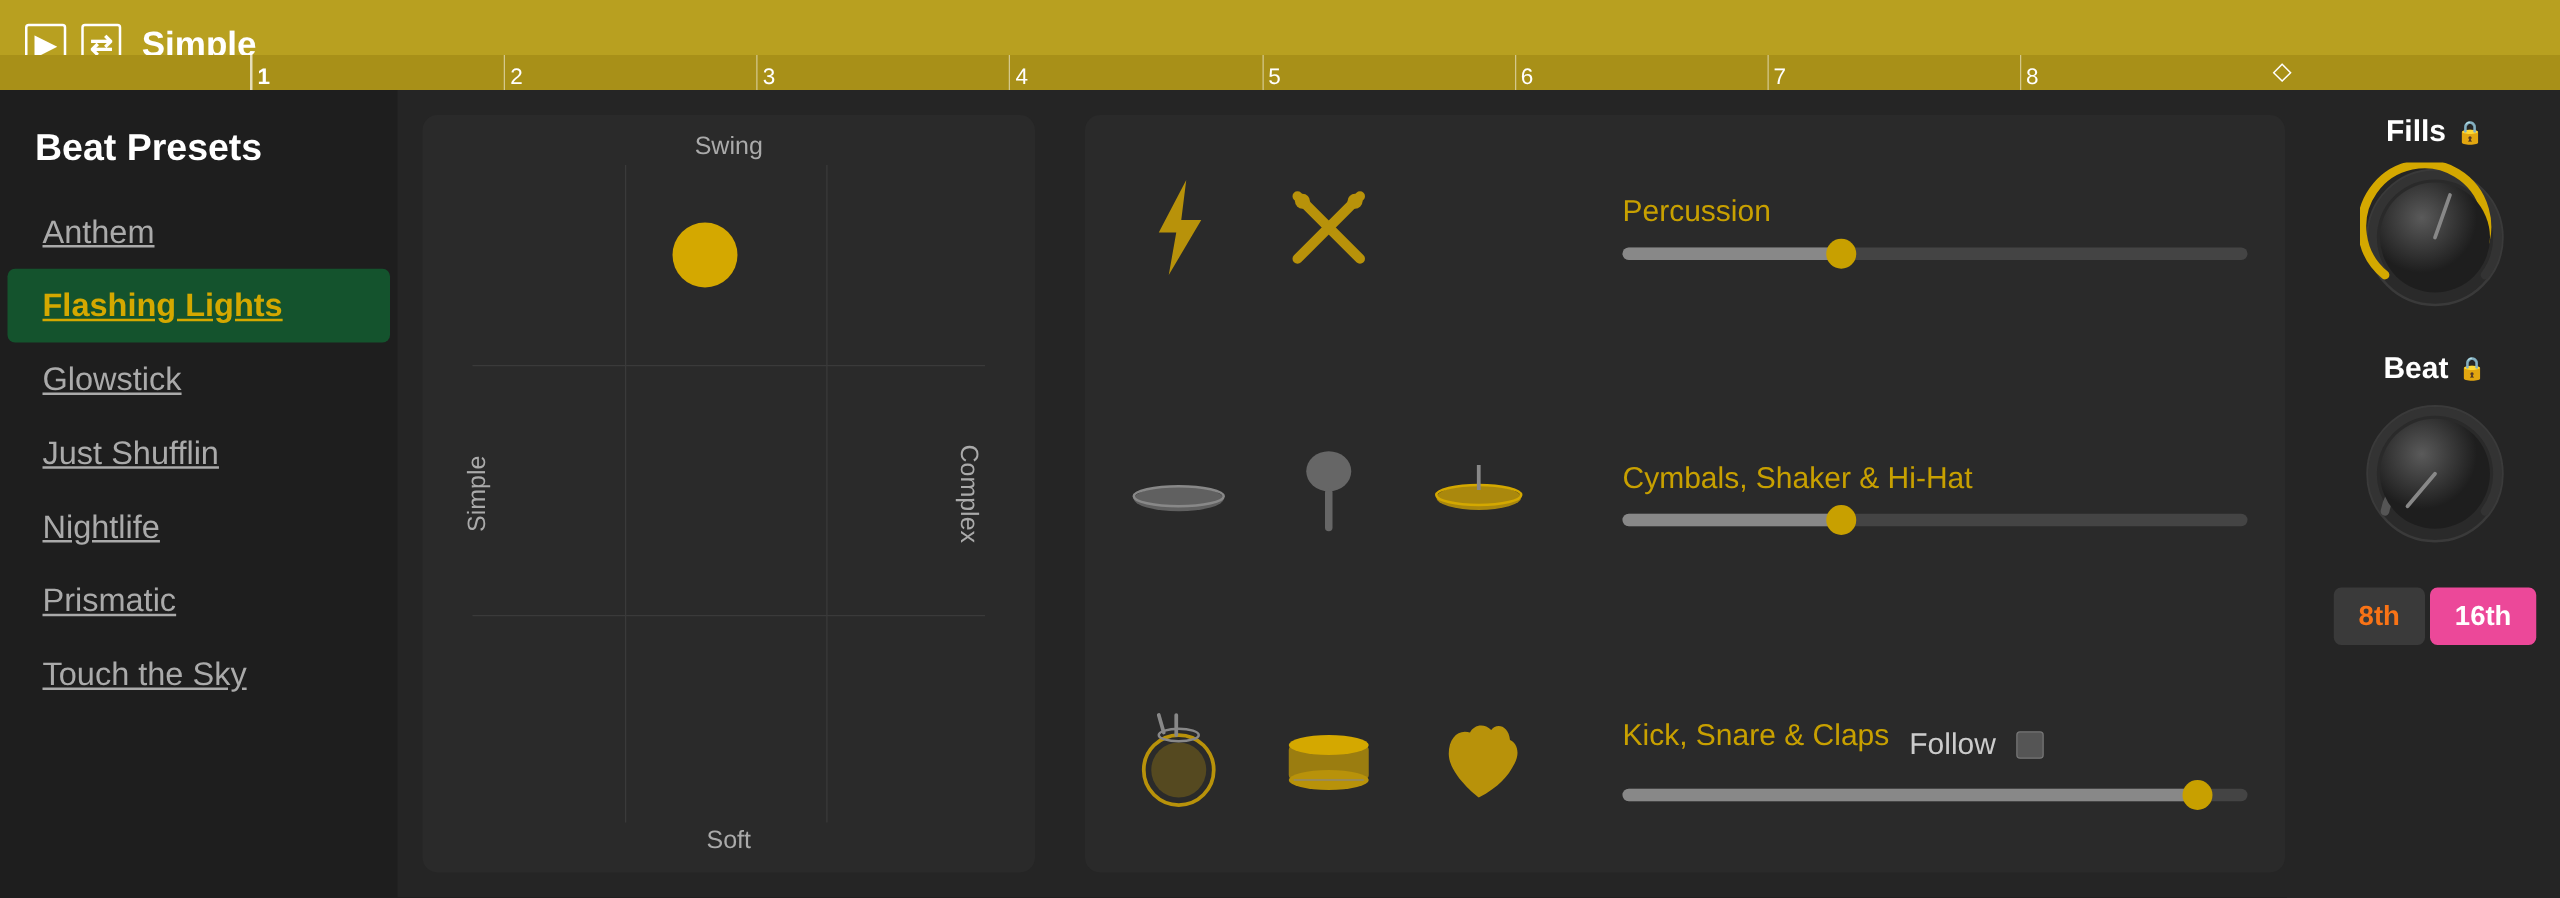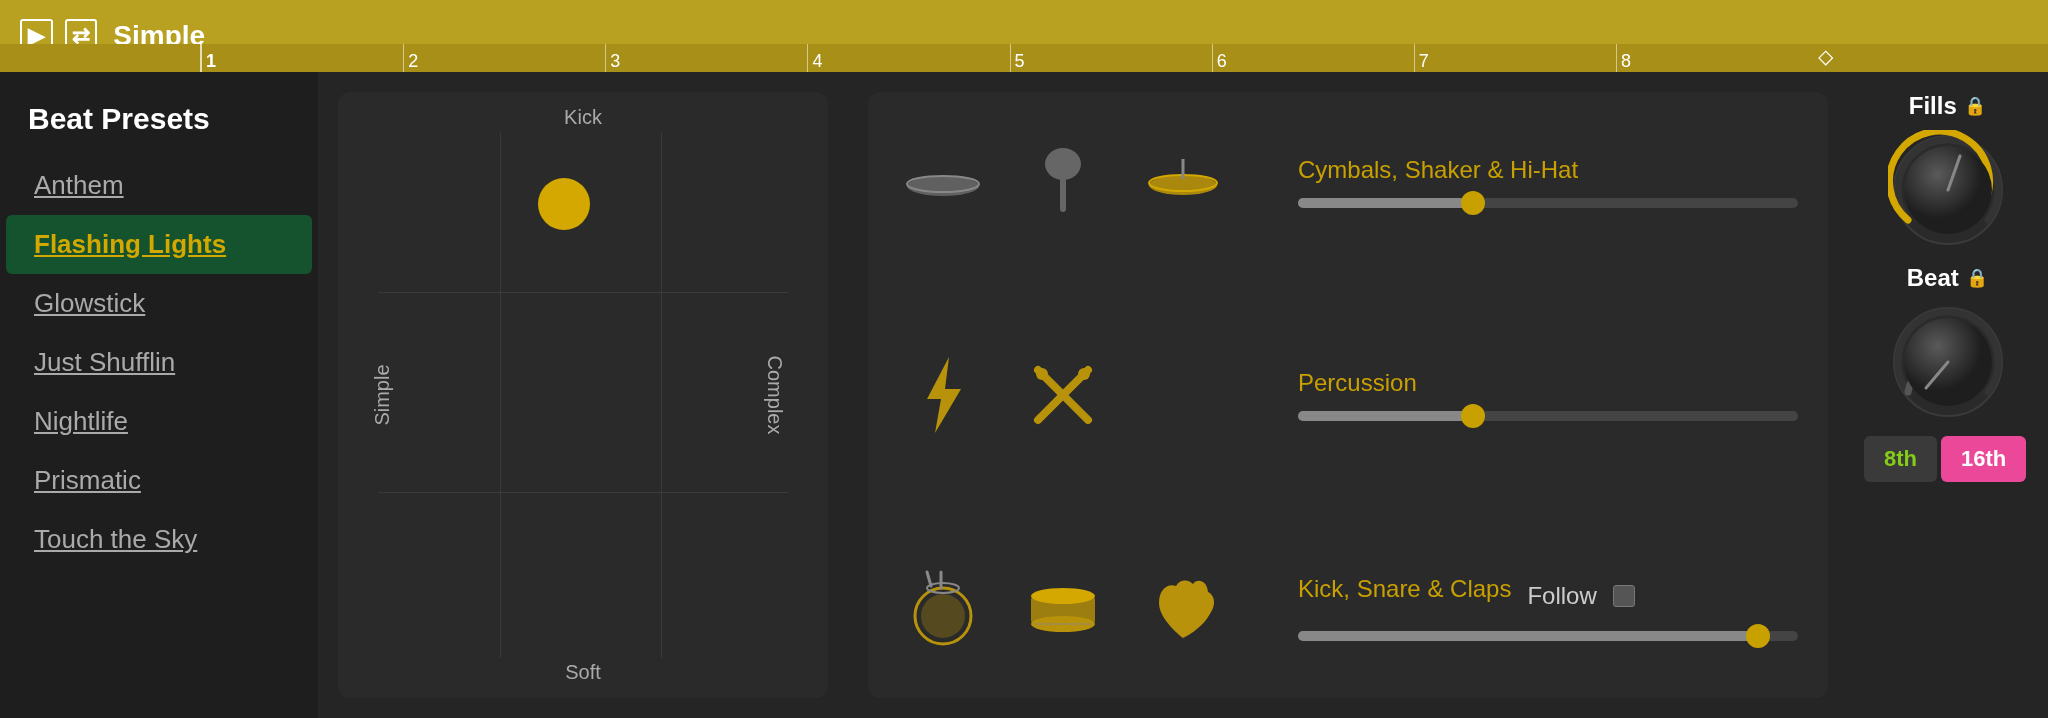--- a/index.html
+++ b/index.html
@@ -226,21 +226,22 @@
       background: #c8a000;
     }
 
     
     .right-panel {
       width: 200px;
       flex-shrink: 0;
       padding: 20px 16px;
       display: flex;
       flex-direction: column;
-      gap: 14px;
+      align-items: center;
+      gap: 31px;
     }
     .knob-section {
       display: flex;
       flex-direction: column;
       align-items: center;
       gap: 10px;
     }
     .knob-label {
       color: #fff;
       font-size: 24px;
@@ -270,21 +271,21 @@
     .note-btn {
       padding: 10px 20px;
       border-radius: 6px;
       font-size: 22px;
       font-weight: 600;
       cursor: pointer;
       border: none;
     }
     .note-btn.inactive {
       background: #3a3a3a;
-      color: #84cc16;
+      color: #f97316;
     }
     .note-btn.active {
       background: #ec4899;
       color: #fff;
     }
   </style>
 </head>
 <body>
 
 <div class="ruler-bar">
@@ -341,64 +342,30 @@
 
   <div class="pad-area">
     <div class="pad-grid">
 
       <div class="grid-line-h" style="top: 33%;"></div>
       <div class="grid-line-h" style="top: 66%;"></div>
 
       <div class="grid-line-v" style="left: 33%;"></div>
       <div class="grid-line-v" style="left: 66%;"></div>
 
-      <div class="pad-label-loud">Kick</div>
+      <div class="pad-label-loud">Swing</div>
       <div class="pad-label-soft">Soft</div>
       <div class="pad-label-simple">Simple</div>
       <div class="pad-label-complex">Complex</div>
 
       <div class="pad-dot"></div>
     </div>
   </div>
 
   <div class="drums-area">
-
-    <div class="drum-row">
-      <div class="drum-icons">
-
-        <div class="drum-icon gray">
-          <svg width="80" height="40" viewBox="0 0 80 40">
-            <ellipse cx="40" cy="24" rx="36" ry="10" fill="#666" opacity="0.9"></ellipse>
-            <ellipse cx="40" cy="22" rx="36" ry="8" fill="none" stroke="#888" stroke-width="2"></ellipse>
-          </svg>
-        </div>
-
-        <div class="drum-icon gray">
-          <svg width="50" height="80" viewBox="0 0 50 80">
-            <ellipse cx="25" cy="22" rx="18" ry="16" fill="#666"></ellipse>
-            <rect x="22" y="36" width="6" height="34" rx="3" fill="#666"></rect>
-          </svg>
-        </div>
-
-        <div class="drum-icon gold">
-          <svg width="80" height="50" viewBox="0 0 80 50">
-            <ellipse cx="40" cy="28" rx="34" ry="10" fill="#b8920a" opacity="0.9"></ellipse>
-            <ellipse cx="40" cy="26" rx="34" ry="8" fill="none" stroke="#d4a800" stroke-width="2"></ellipse>
-            <line x1="40" y1="2" x2="40" y2="22" stroke="#888" stroke-width="3"></line>
-          </svg>
-        </div>
-      </div>
-      <div class="drum-controls">
-        <div class="drum-label">Cymbals, Shaker &amp; Hi-Hat</div>
-        <div class="drum-slider">
-          <div class="drum-slider-fill" style="width:35%;"></div>
-          <div class="drum-slider-thumb" style="left:35%;"></div>
-        </div>
-      </div>
-    </div>
 
     <div class="drum-row">
       <div class="drum-icons">
 
         <div class="drum-icon gold">
           <svg width="60" height="80" viewBox="0 0 60 80" fill="#b8920a">
             <polygon points="36,2 14,44 28,44 22,78 48,34 32,34"></polygon>
           </svg>
         </div>
 
@@ -406,20 +373,54 @@
           <svg width="70" height="70" viewBox="0 0 70 70" fill="none">
             <line x1="10" y1="10" x2="60" y2="60" stroke="#b8920a" stroke-width="8" stroke-linecap="round"></line>
             <line x1="60" y1="10" x2="10" y2="60" stroke="#b8920a" stroke-width="8" stroke-linecap="round"></line>
             <circle cx="14" cy="14" r="6" fill="#b8920a"></circle>
             <circle cx="56" cy="14" r="6" fill="#b8920a"></circle>
           </svg>
         </div>
       </div>
       <div class="drum-controls">
         <div class="drum-label">Percussion</div>
+        <div class="drum-slider">
+          <div class="drum-slider-fill" style="width:35%;"></div>
+          <div class="drum-slider-thumb" style="left:35%;"></div>
+        </div>
+      </div>
+    </div>
+
+    <div class="drum-row">
+      <div class="drum-icons">
+
+        <div class="drum-icon gray">
+          <svg width="80" height="40" viewBox="0 0 80 40">
+            <ellipse cx="40" cy="24" rx="36" ry="10" fill="#666" opacity="0.9"></ellipse>
+            <ellipse cx="40" cy="22" rx="36" ry="8" fill="none" stroke="#888" stroke-width="2"></ellipse>
+          </svg>
+        </div>
+
+        <div class="drum-icon gray">
+          <svg width="50" height="80" viewBox="0 0 50 80">
+            <ellipse cx="25" cy="22" rx="18" ry="16" fill="#666"></ellipse>
+            <rect x="22" y="36" width="6" height="34" rx="3" fill="#666"></rect>
+          </svg>
+        </div>
+
+        <div class="drum-icon gold">
+          <svg width="80" height="50" viewBox="0 0 80 50">
+            <ellipse cx="40" cy="28" rx="34" ry="10" fill="#b8920a" opacity="0.9"></ellipse>
+            <ellipse cx="40" cy="26" rx="34" ry="8" fill="none" stroke="#d4a800" stroke-width="2"></ellipse>
+            <line x1="40" y1="2" x2="40" y2="22" stroke="#888" stroke-width="3"></line>
+          </svg>
+        </div>
+      </div>
+      <div class="drum-controls">
+        <div class="drum-label">Cymbals, Shaker &amp; Hi-Hat</div>
         <div class="drum-slider">
           <div class="drum-slider-fill" style="width:35%;"></div>
           <div class="drum-slider-thumb" style="left:35%;"></div>
         </div>
       </div>
     </div>
 
     <div class="drum-row">
       <div class="drum-icons">
 

